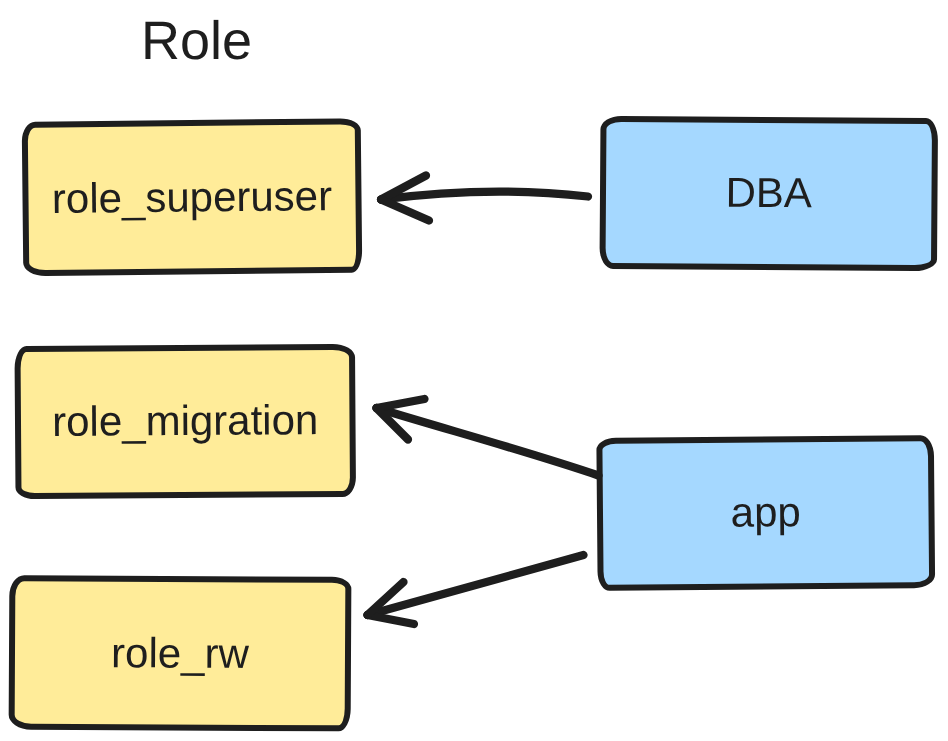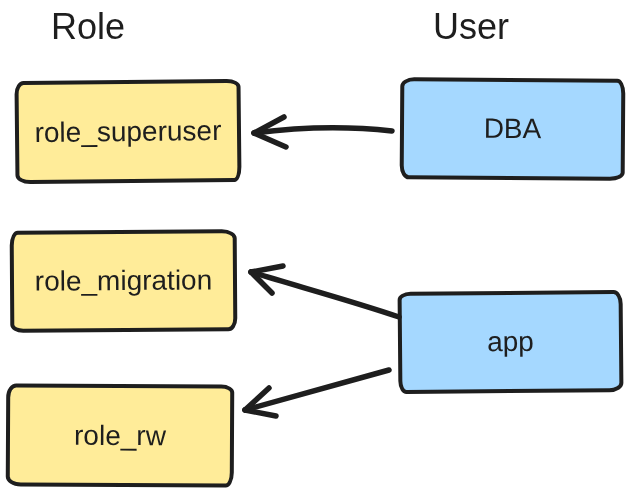--- a/index.html
+++ b/index.html
@@ -14,20 +14,21 @@
     width: 632px;
     height: 494px;
     background: #ffffff;
     overflow: hidden;
   }
   .col-title {
     position: absolute;
     width: 160px;
     font-size: 36px;
     line-height: 1.2;
+    text-align: center;
     color: #1e1e1e;
     user-select: none;
   }
   .title-role { left: 51px; top: 5px; }
   .title-user { left: 433px; top: 5px; }
 
   .node {
     position: absolute;
     box-sizing: border-box;
     display: flex;
@@ -82,21 +83,20 @@
     stroke-linejoin: round;
   }
 </style>
 </head>
 <body>
 
 <div class="canvas">
 
   <div class="col-title title-role">Role</div>
 
-  <div class="col-title title-user">User</div>
 
   <div class="node role-node n-superuser">
     <span>role_superuser</span>
   </div>
 
   <div class="node user-node n-dba">
     <span>DBA</span>
   </div>
 
   <div class="node role-node n-migration">

